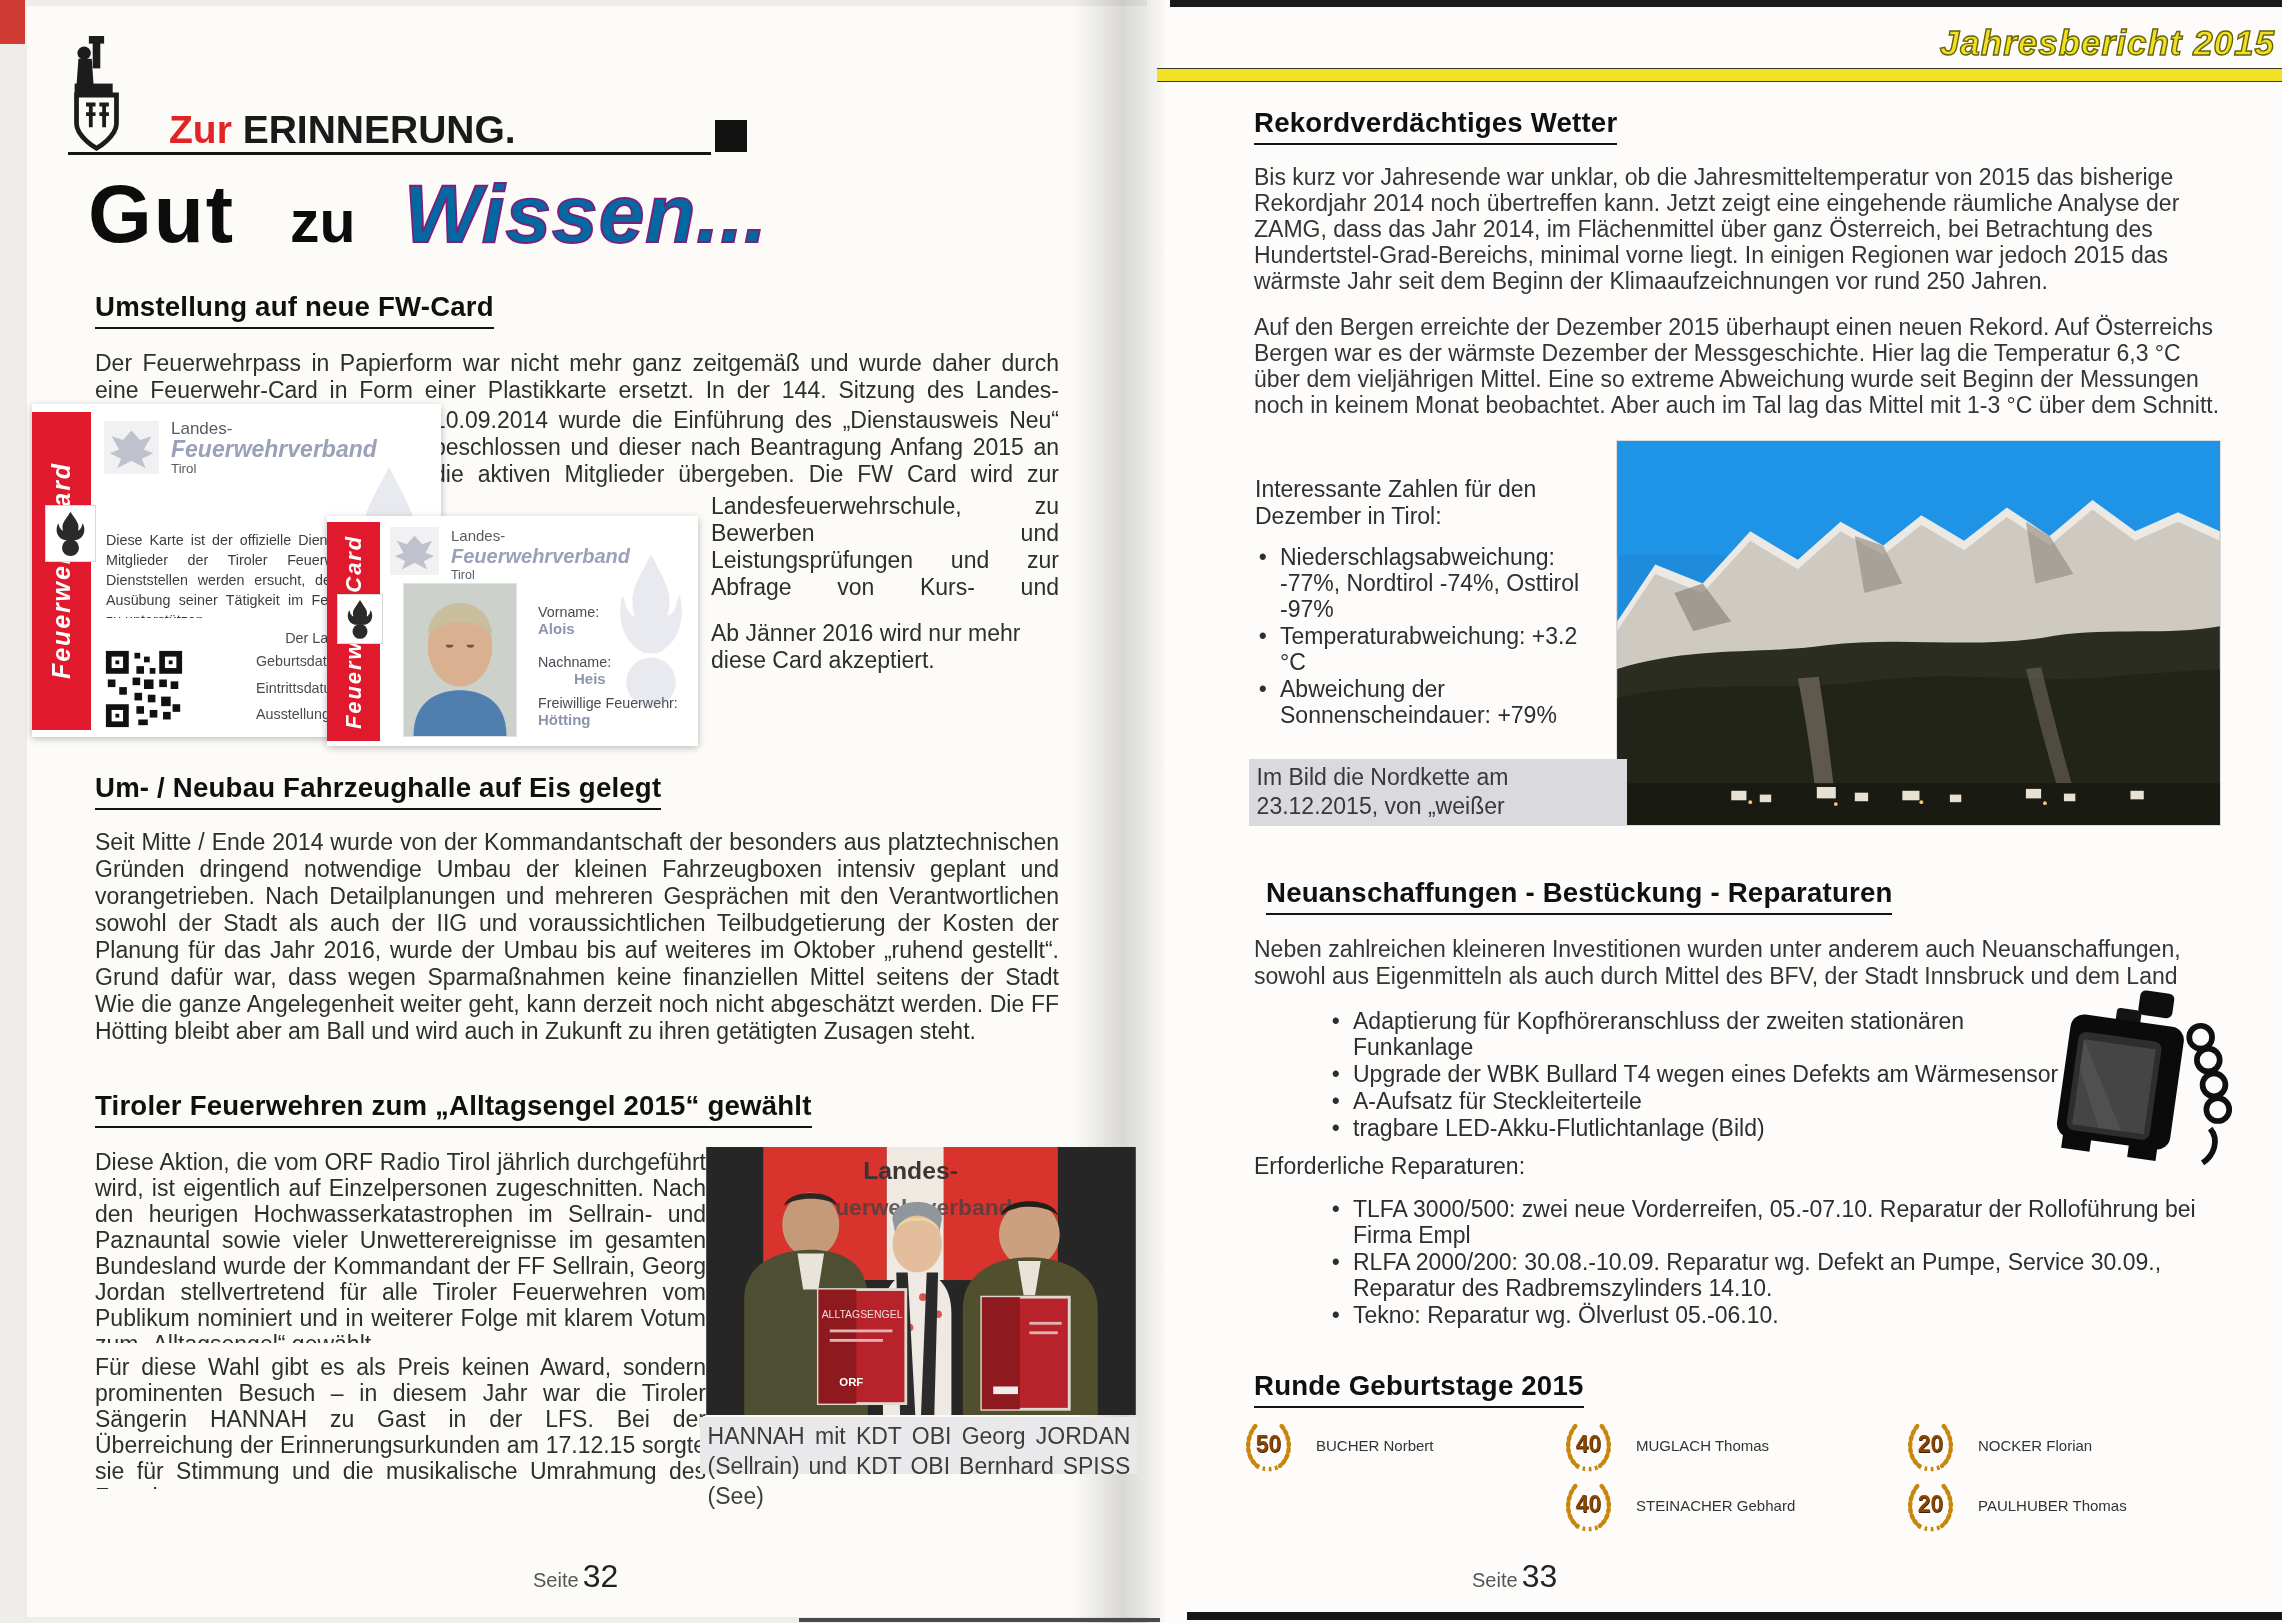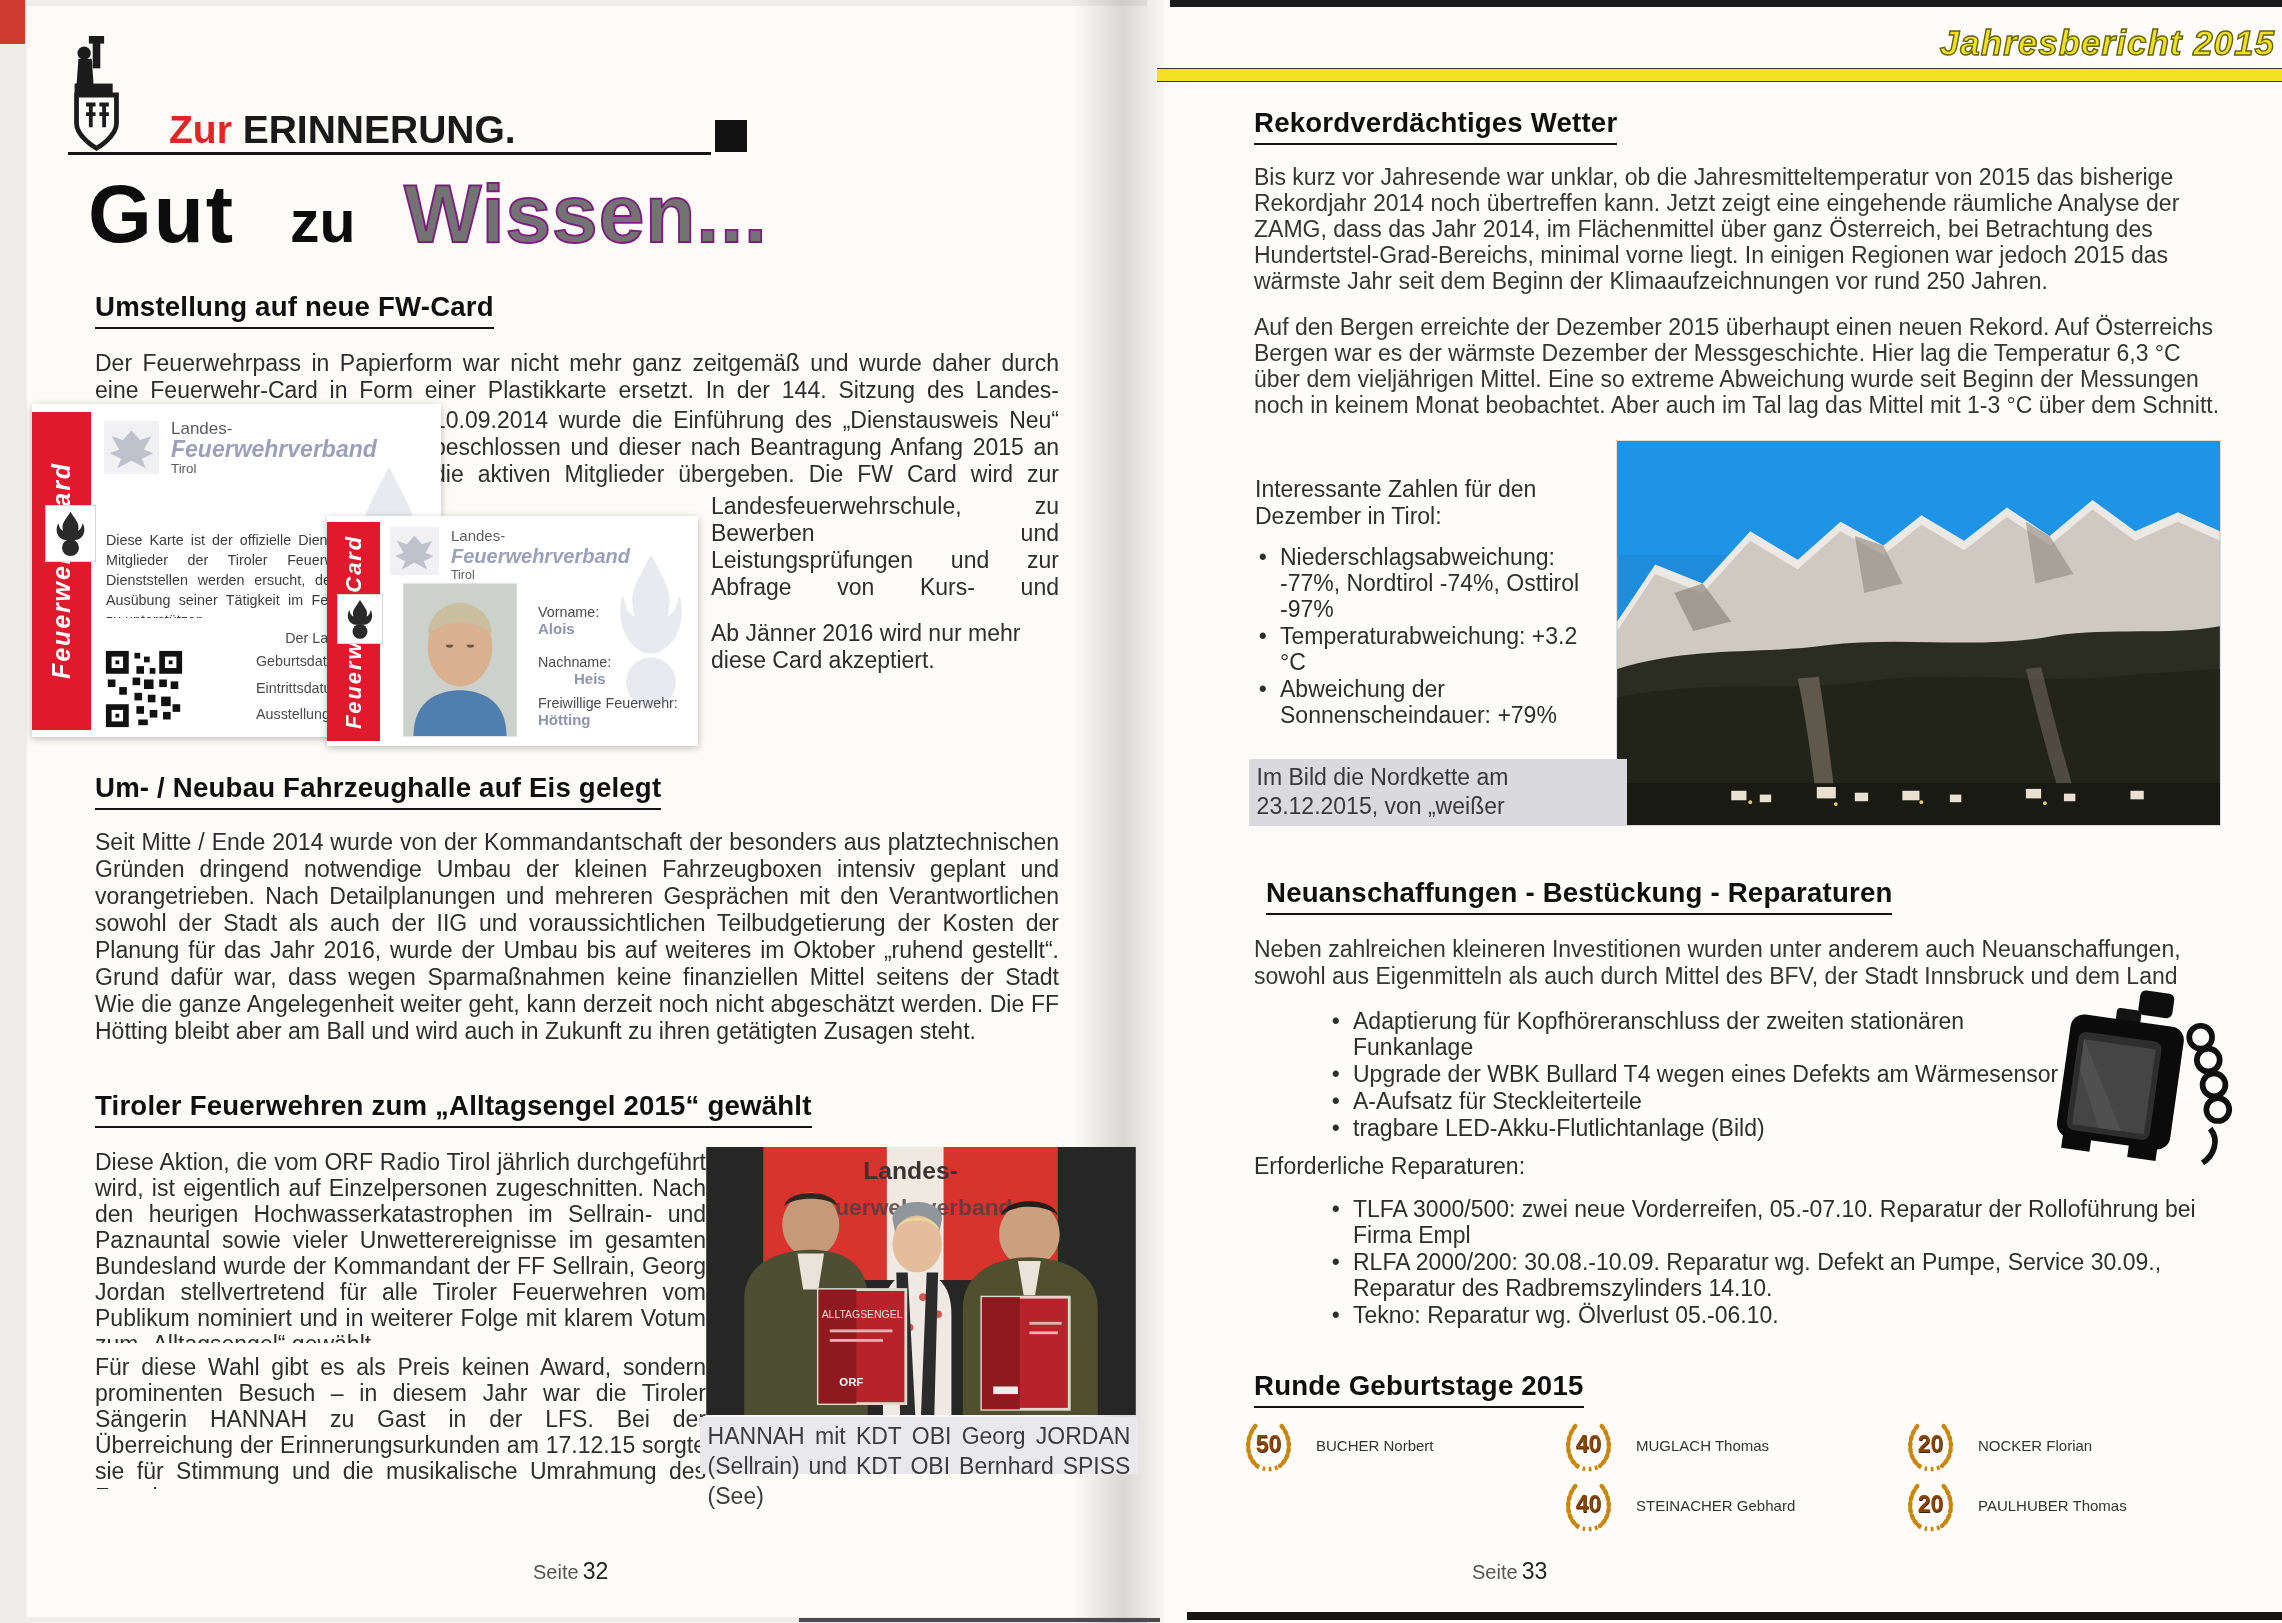--- a/index.html
+++ b/index.html
@@ -24,21 +24,21 @@
   .cardtext{font-size:14.3px;line-height:20px;color:#3c3c3c;text-align:justify;}
   .cardlabel{font-size:14.3px;line-height:16px;color:#4a4a52;}
   .cardvalue{font-size:15px;line-height:17px;color:#8d94ad;font-weight:bold;}
   .badge{width:53px;height:53px;position:relative;}
   .badge svg{position:absolute;left:0;top:0;}
   .badge .num{position:absolute;left:0;top:12.4px;width:100%;text-align:center;
               font-size:23px;font-weight:bold;color:#8a4500;
               text-shadow:0.5px 0.5px 0 #3c1e00;}
   .bname{font-size:15px;color:#333;}
   .pagenum-label{font-size:20px;color:#555;}
-  .pagenum{font-size:23px;color:#222;}
+  .pagenum{font-size:32px;color:#222;}
   .graycap{background:#d9d9de;color:#38383c;font-size:23px;line-height:29.5px;padding:3.8px 7.6px;}
 </style>
 </head>
 <body>
 
 <div class="canvas">
 
   <div class="abs page" style="left:27px;top:5.7px;width:1120px;height:1611px;"></div>
   <div class="abs page" style="left:1147px;top:0;width:1136px;height:1624px;background:#fdfcfa;"></div>
   <div class="abs" style="left:1073px;top:0;width:91px;height:1624px;background:linear-gradient(90deg,rgba(0,0,0,0) 0%,rgba(0,0,0,0.14) 55%,rgba(0,0,0,0.02) 100%);"></div>
@@ -64,21 +64,21 @@
     <span style="color:#e22424;">Zur</span>
     <span> </span>
     <span style="color:#1a1a1a;">ERINNERUNG.</span>
   </div>
   <div class="abs" style="left:68px;top:152px;width:643px;height:2.9px;background:#161616;"></div>
   <div class="abs" style="left:715px;top:120px;width:32px;height:32px;background:#121212;"></div>
 
   <div class="abs" style="left:88px;top:167px;width:999px;height:95px;">
     <span style="position:absolute;left:0;top:0;font-size:82px;font-weight:900;color:#0c0c0c;letter-spacing:1.9px;">Gut</span>
     <span style="position:absolute;left:202px;top:21px;font-size:59px;font-weight:900;color:#0c0c0c;">zu</span>
-    <span style="position:absolute;left:316px;top:0;font-size:82px;font-weight:900;color:#737373;-webkit-text-stroke:1.9px #7c1f7c;letter-spacing:1px;">Wissen...</span>
+    <span style="position:absolute;left:316px;top:0;font-size:82px;font-weight:900;color:#0369a1;-webkit-text-stroke:1.9px #7c1f7c;letter-spacing:1px;font-style:italic;">Wissen...</span>
   </div>
 
   <div class="abs" style="left:95px;top:291px;">
     <span class="h2">Umstellung auf neue FW-Card</span>
   </div>
   <div class="abs para" style="left:95px;top:350px;width:964px;height:57px;overflow:hidden;">Der Feuerwehrpass in Papierform war nicht mehr ganz zeitgemäß und wurde daher durch eine Feuerwehr-Card in Form einer Plastikkarte ersetzt. In der 144. Sitzung des Landes-Feuerwehrausschuss am</div>
   <div class="abs para" style="left:433px;top:407px;width:626px;height:84px;overflow:hidden;">10.09.2014 wurde die Einführung des „Dienstausweis Neu“ beschlossen und dieser nach Beantragung Anfang 2015 an die aktiven Mitglieder übergeben. Die FW Card wird zur Anmeldung an der</div>
   <div class="abs para" style="left:711px;top:493px;width:348px;height:110px;overflow:hidden;">Landesfeuerwehrschule, zu Bewerben und Leistungsprüfungen und zur Abfrage von Kurs- und Bewerbsteilnahmen mittels QR-Code verwendet.</div>
   <div class="abs para-l" style="left:711px;top:620px;width:348px;height:55px;">Ab Jänner 2016 wird nur mehr diese Card akzeptiert.</div>
 

